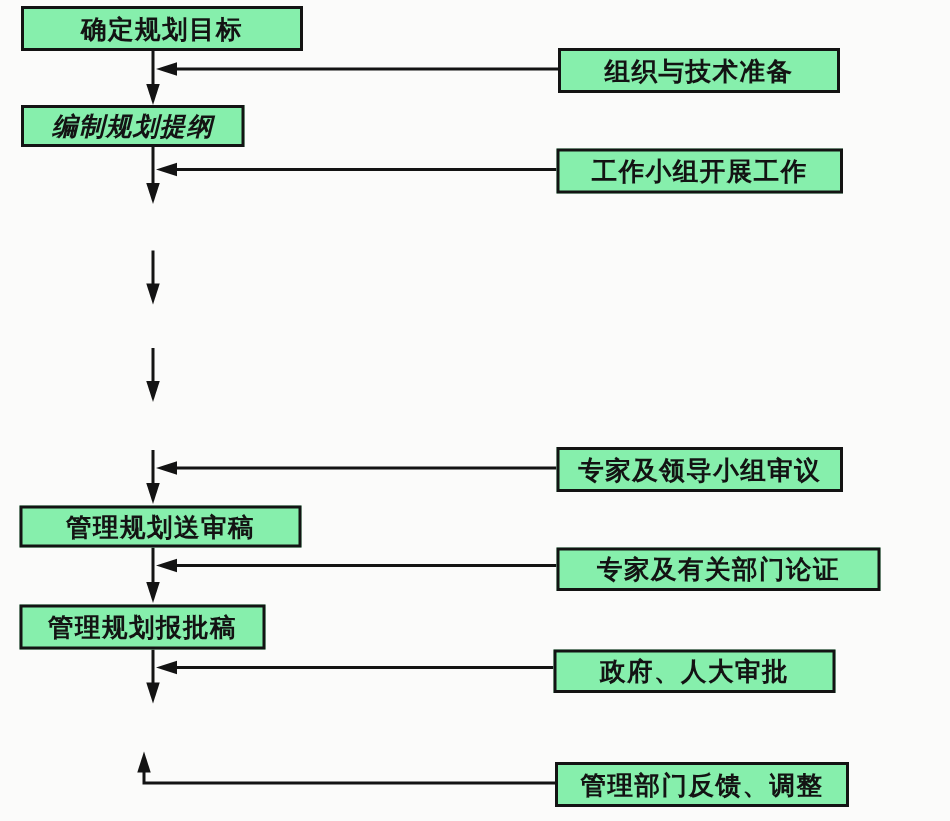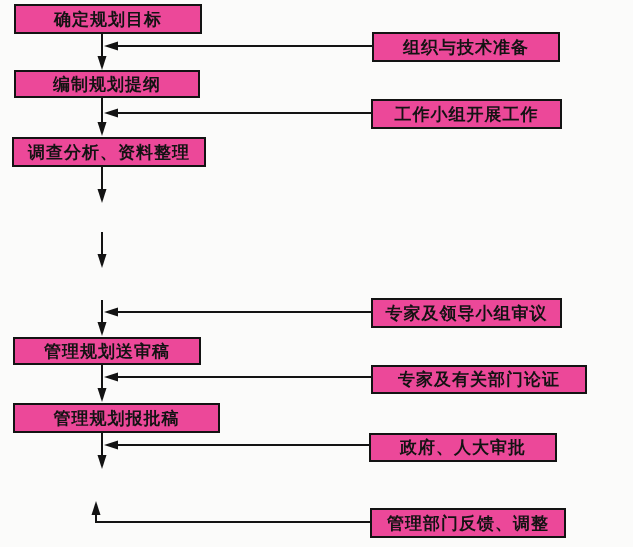--- a/index.html
+++ b/index.html
@@ -16,21 +16,21 @@
   }
   .wires {
     position: absolute;
     left: 0; top: 0;
     width: 633px; height: 547px;
   }
   .node {
     position: absolute;
     box-sizing: border-box;
     border: 2px solid #131313;
-    background: #ec4899;
+    background: #86efac;
     color: #131313;
     display: flex;
     align-items: center;
     justify-content: center;
     font-size: 17px;
     font-weight: bold;
     letter-spacing: 1px;
     white-space: nowrap;
     text-align: center;
   }
@@ -102,29 +102,28 @@
     </g>
 
     <g>
       <polyline points="370,522 96,522 96,514"></polyline>
         <polygon points="96,501 91.5,515 100.5,515"></polygon>
     </g>
   </svg>
 
   <div class="node" style="left:14px; top:4px; width:188px; height:30px;">确定规划目标</div>
 
-  <div class="node" style="left:14px; top:70px; width:186px; height:28px;">编制规划提纲</div>
+  <div class="node" style="left:14px; top:70px; width:149px; height:28px;font-style:italic;">编制规划提纲</div>
 
-  <div class="node" style="left:12px; top:137px; width:194px; height:30px;">调查分析、资料整理</div>
 
 
 
   <div class="node" style="left:13px; top:337px; width:188px; height:28px;text-align:right;">管理规划送审稿</div>
 
-  <div class="node" style="left:13px; top:403px; width:207px; height:30px;">管理规划报批稿</div>
+  <div class="node" style="left:13px; top:403px; width:164px; height:30px;">管理规划报批稿</div>
 
 
   <div class="node" style="left:372px; top:32px; width:188px; height:30px;">组织与技术准备</div>
 
   <div class="node" style="left:371px; top:99px; width:191px; height:30px;">工作小组开展工作</div>
 
   <div class="node" style="left:371px; top:298px; width:191px; height:30px;">专家及领导小组审议</div>
 
   <div class="node" style="left:371px; top:365px; width:216px; height:29px;">专家及有关部门论证</div>
 

